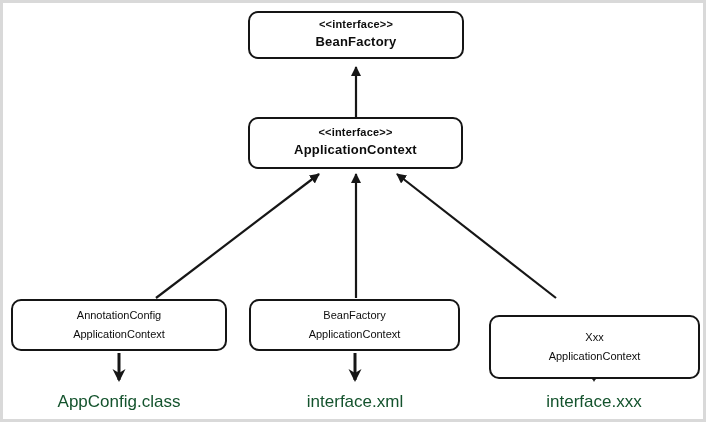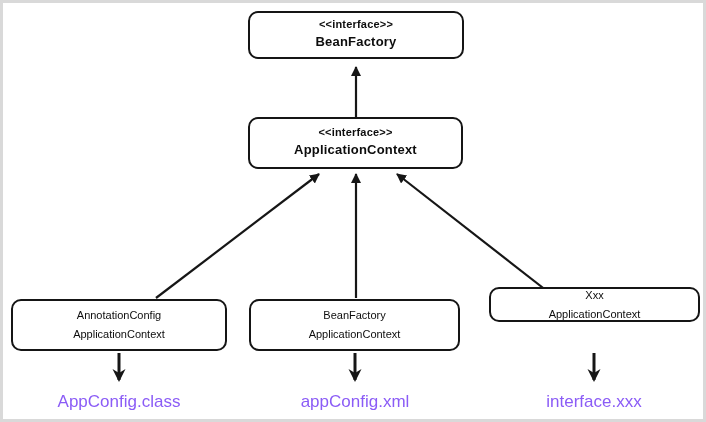--- a/index.html
+++ b/index.html
@@ -54,28 +54,28 @@
     font-weight: normal;
     line-height: 19px;
   }
 
   .artifact {
     position: absolute;
     width: 200px;
     text-align: center;
     font-size: 17px;
     font-weight: 400;
-    color: #8b5cf6;
+    color: #14532d;
   }
 
   .n-beanfactory  { left: 245px; top: 8px;   width: 216px; height: 48px; }
   .n-appcontext   { left: 245px; top: 114px; width: 215px; height: 52px; }
   .n-annotation   { left: 8px;   top: 296px; width: 216px; height: 52px; }
   .n-genericxml   { left: 246px; top: 296px; width: 211px; height: 52px; }
-  .n-xxx          { left: 486px; top: 284px; width: 211px; height: 35px; }
+  .n-xxx          { left: 486px; top: 312px; width: 211px; height: 64px; }
 
   .a-class { left: 16px;  top: 389px; }
   .a-xml   { left: 252px; top: 389px; }
   .a-xxx   { left: 491px; top: 389px; }
 </style>
 </head>
 <body>
 
 <div class="frame">
 
@@ -118,16 +118,16 @@
     <span class="name-sm">BeanFactory</span>
     <span class="name-sm">ApplicationContext</span>
   </div>
 
   <div class="node n-xxx">
     <span class="name-sm">Xxx</span>
     <span class="name-sm">ApplicationContext</span>
   </div>
 
   <div class="artifact a-class">AppConfig.class</div>
-  <div class="artifact a-xml">appConfig.xml</div>
+  <div class="artifact a-xml">interface.xml</div>
   <div class="artifact a-xxx">interface.xxx</div>
 
 </div>
 
 </body></html>

